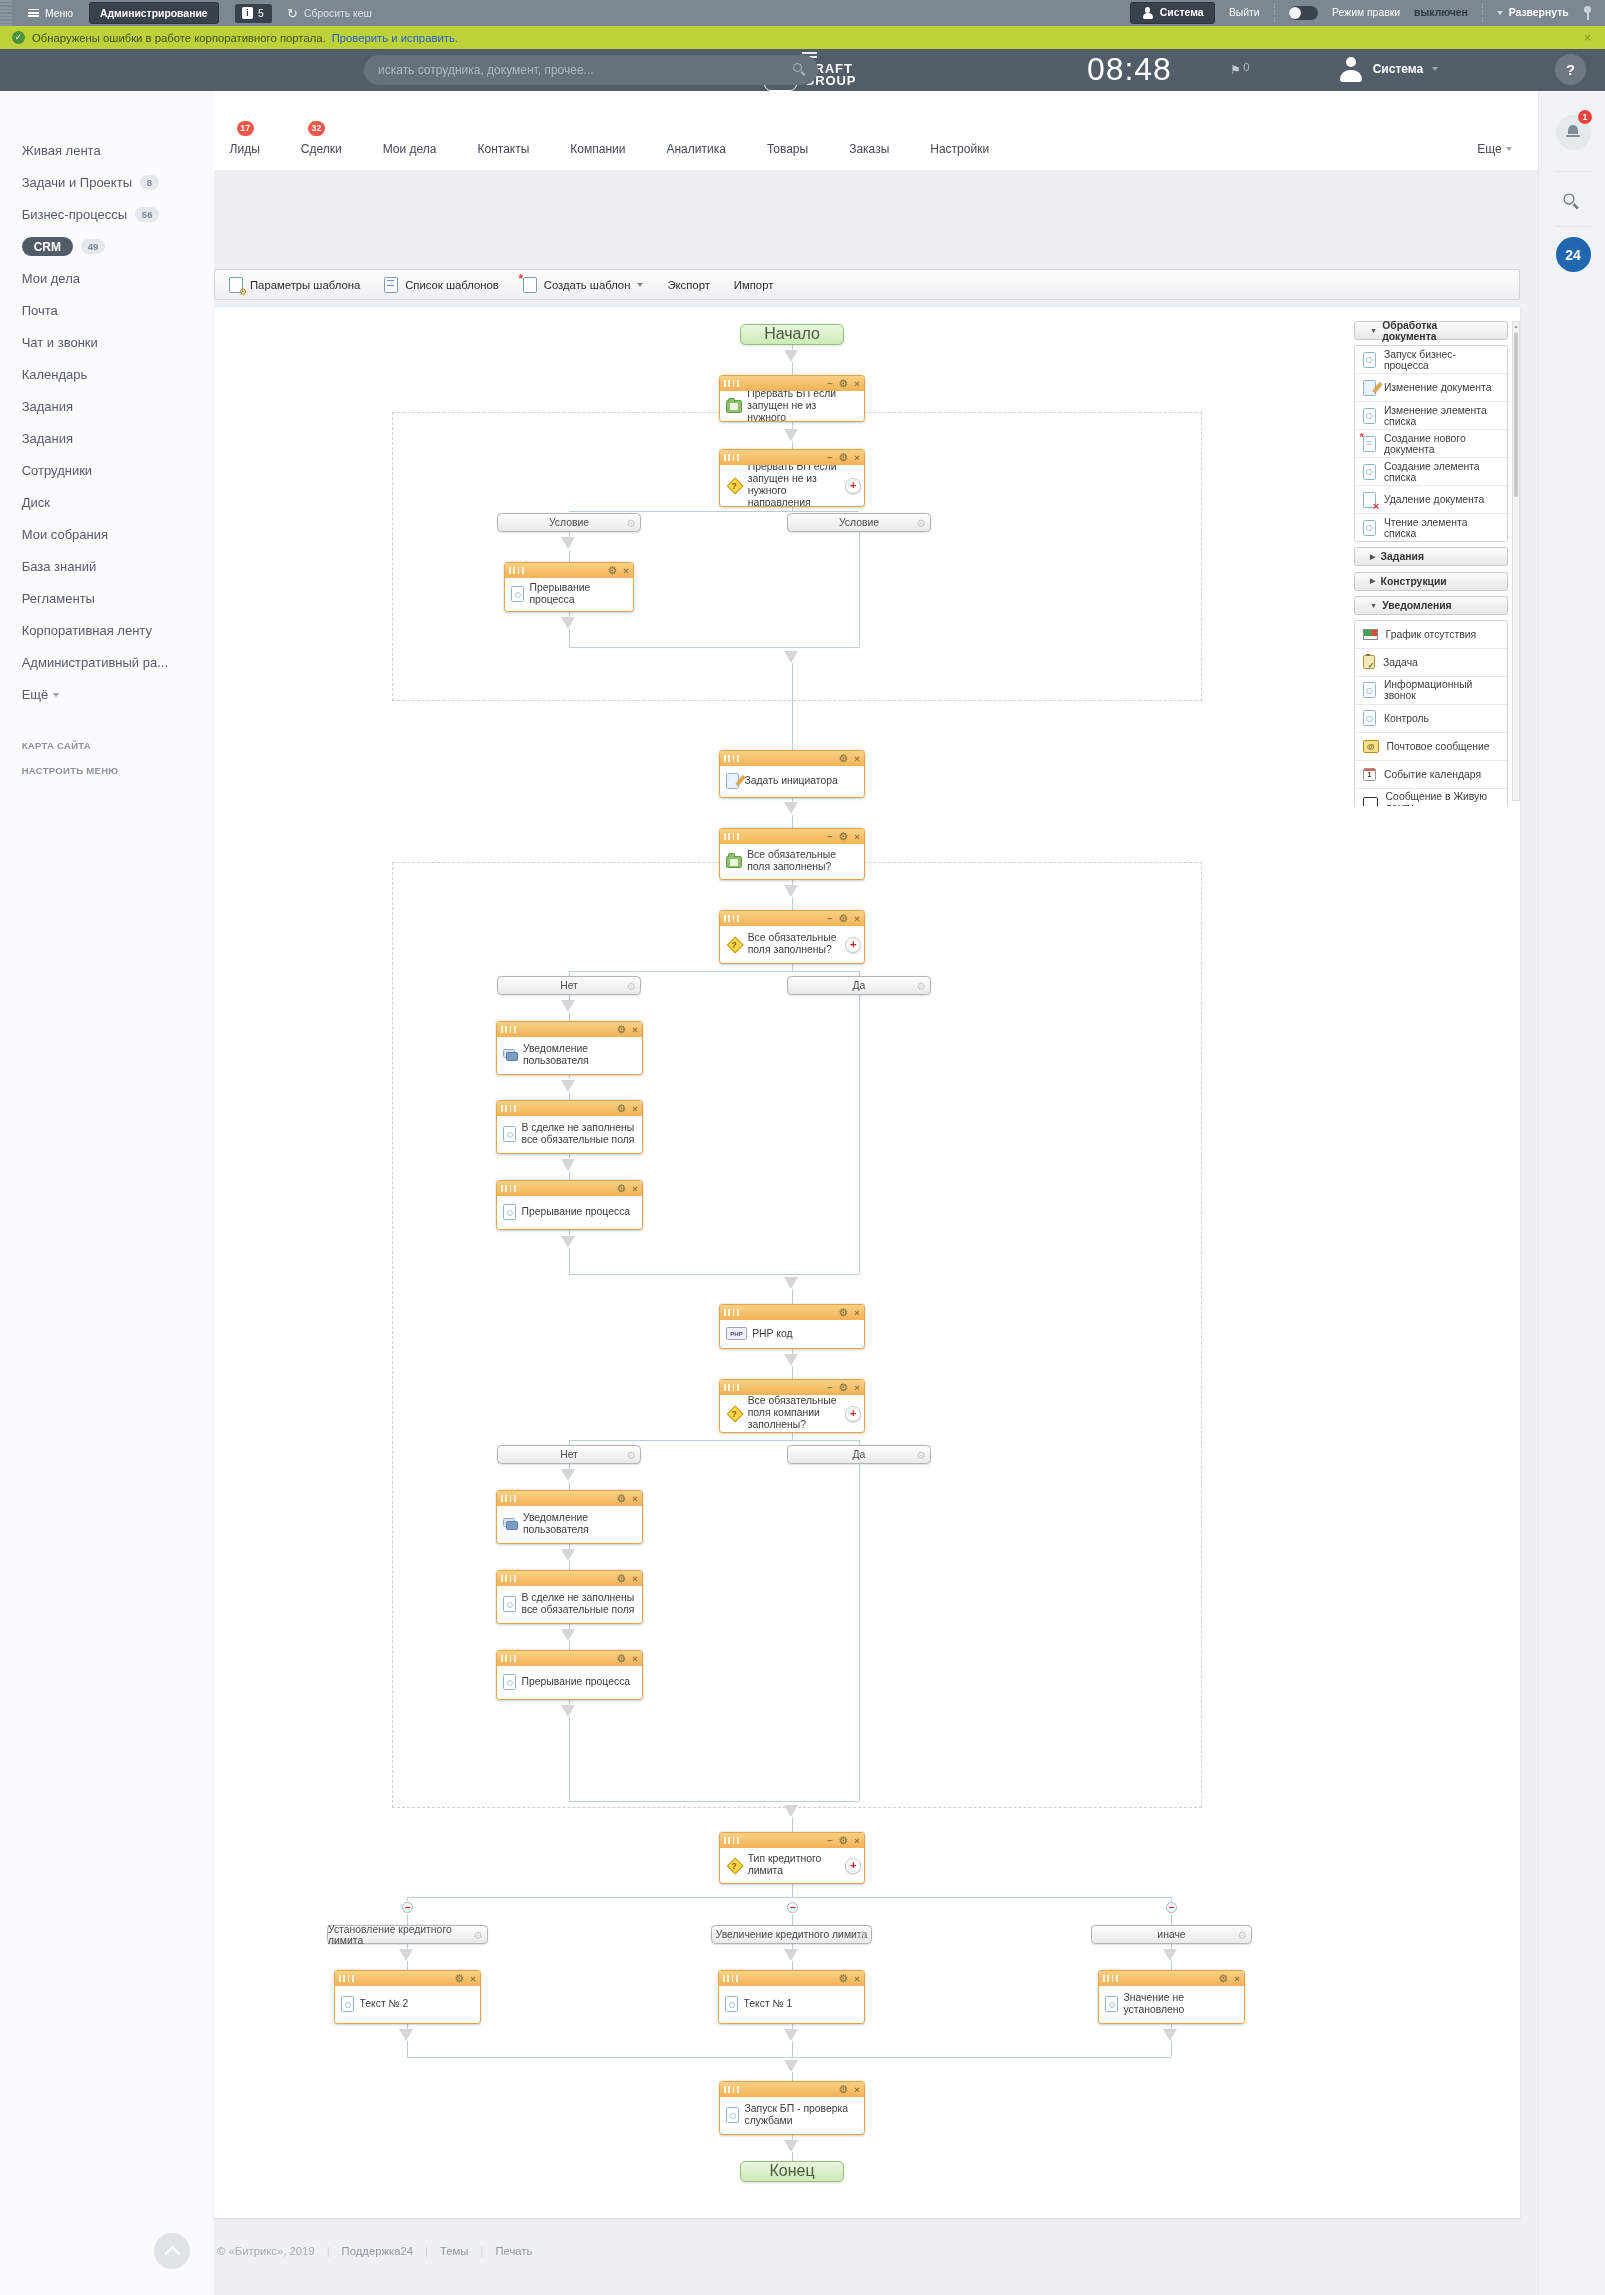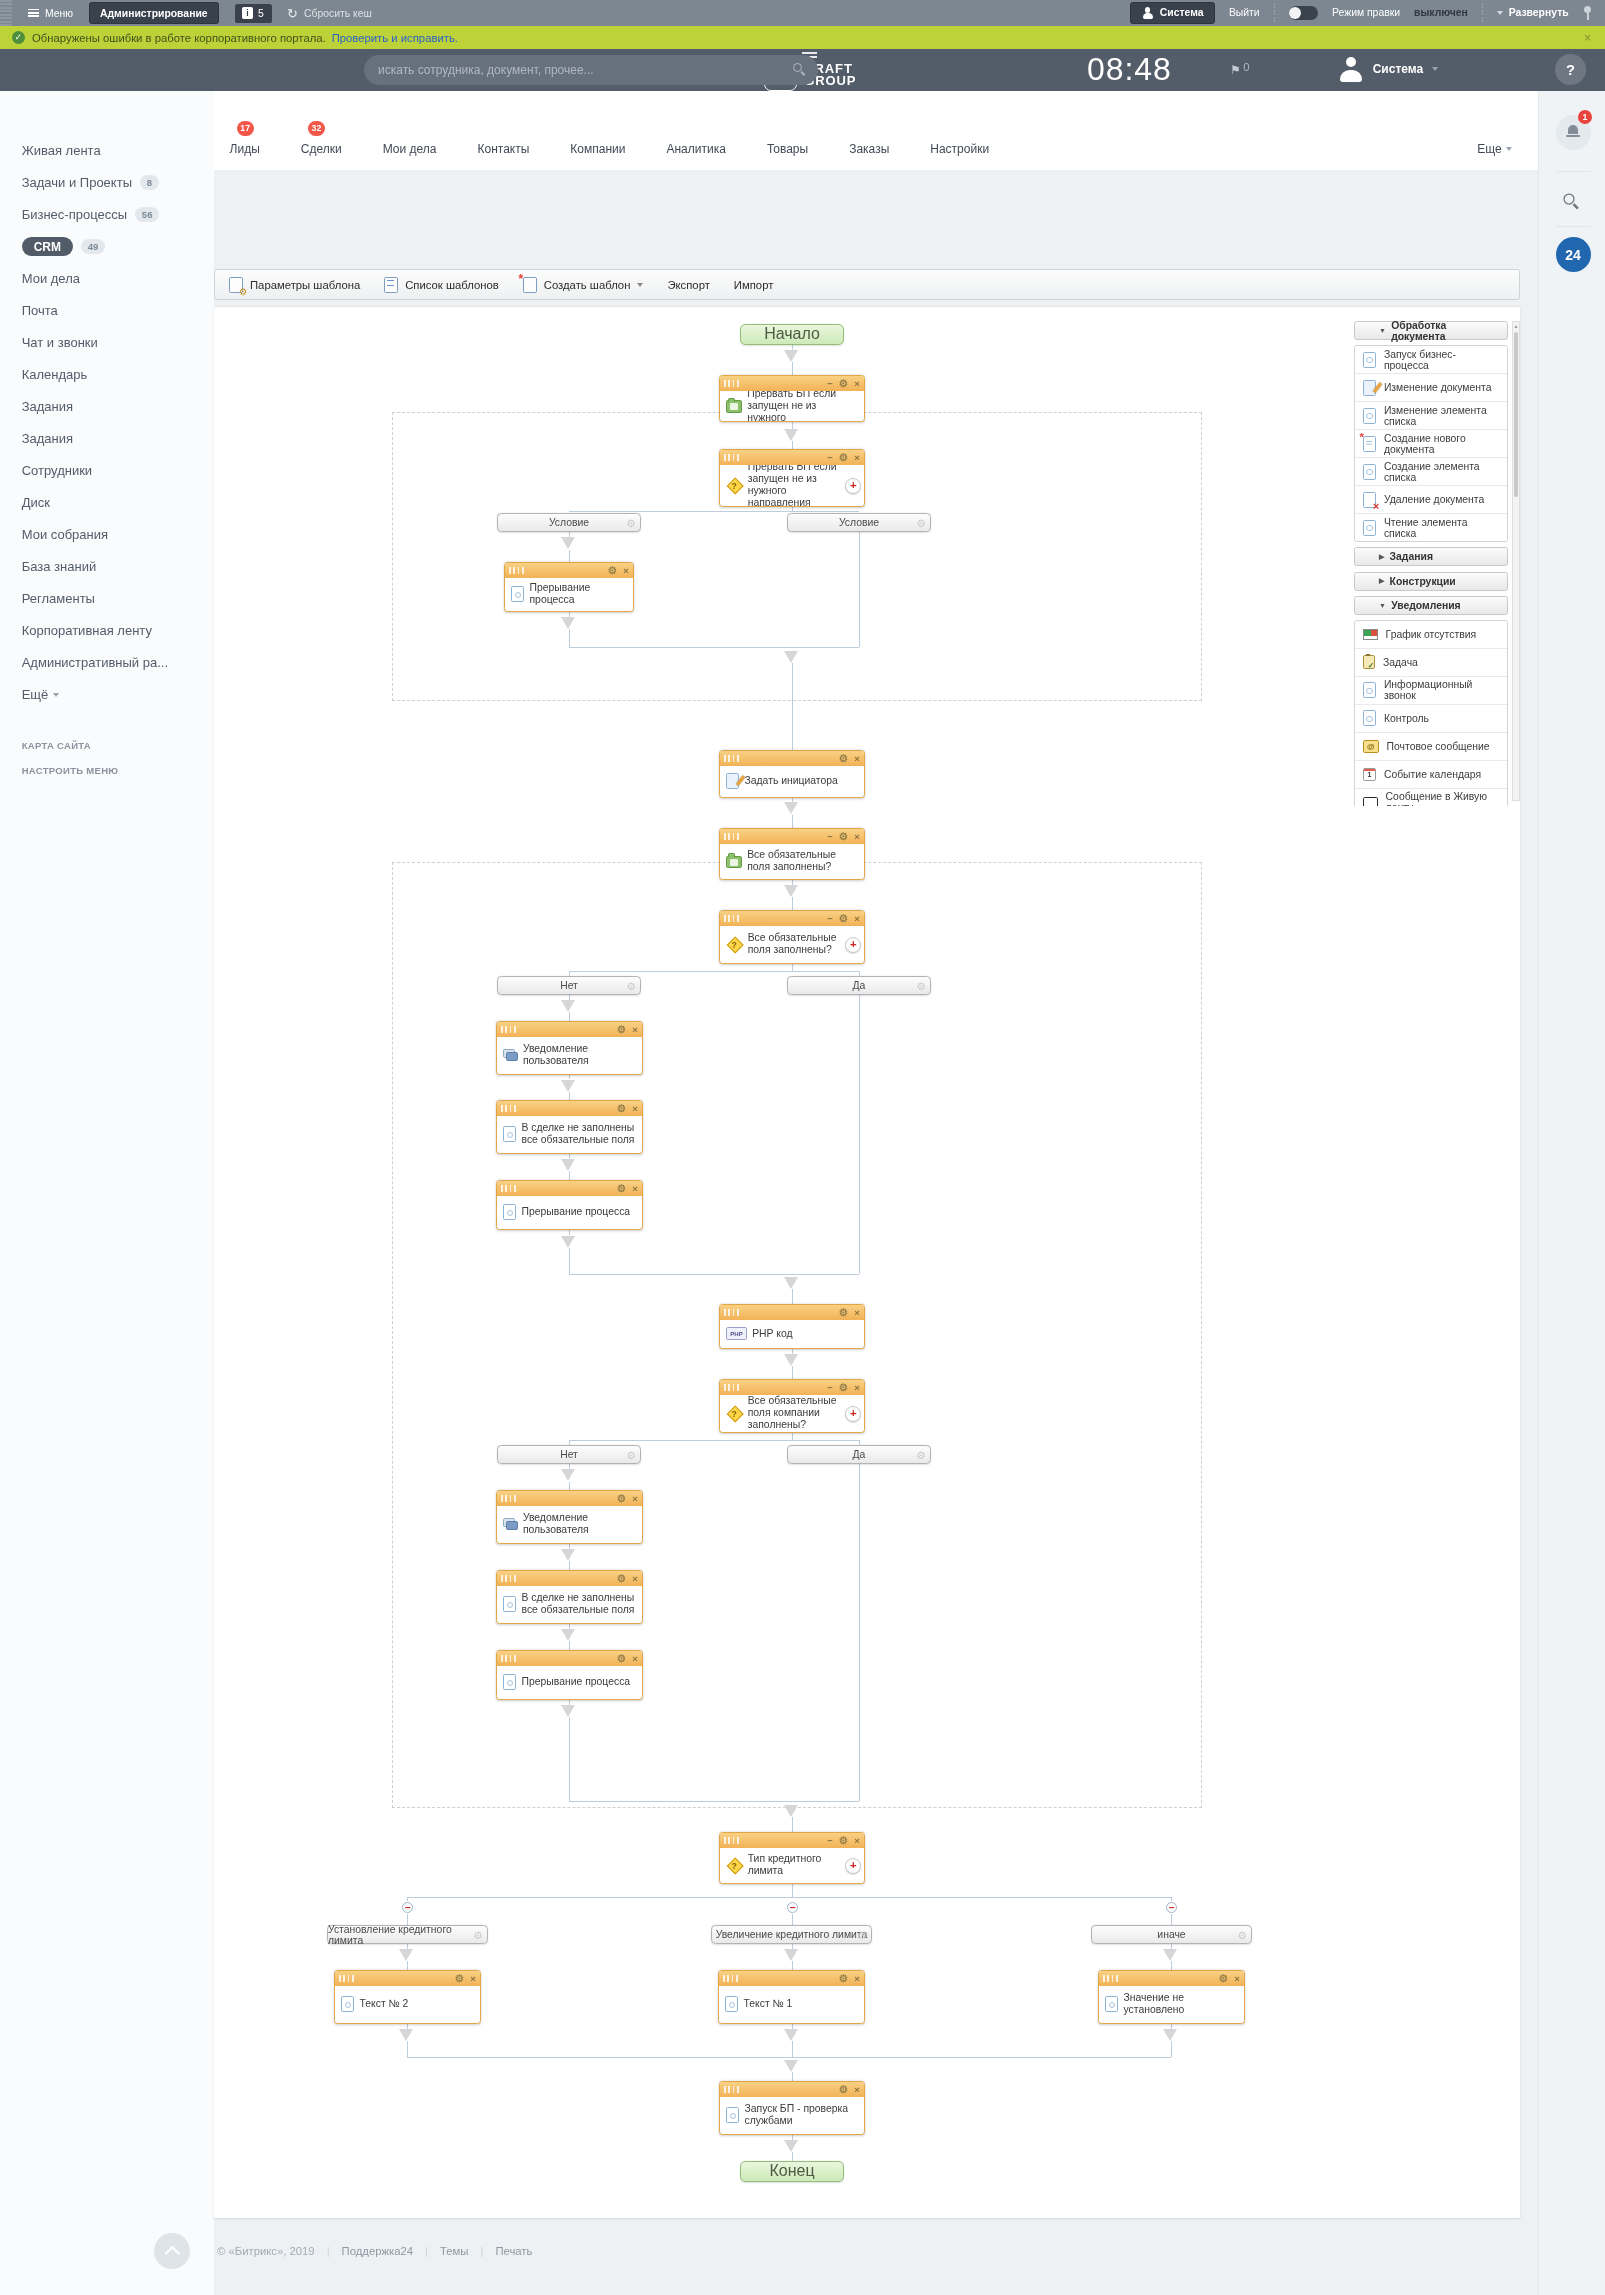--- a/index.html
+++ b/index.html
@@ -140,21 +140,21 @@
   .i-cal::after{content:"1";position:absolute;top:2.6px;left:0;right:0;text-align:center;font-size:7px;font-weight:bold;color:#333;}
   .i-monitor{width:13px;height:9.5px;border:1.7px solid #2b2b2b;border-radius:1.7px;background:#fff;flex:none;}
   .i-docstar{position:relative;width:11.3px;height:14px;background:#fff;border:0.9px solid #8fb2d9;border-radius:1.7px;flex:none;}
   .i-docstar::before{content:"*";position:absolute;left:-4.3px;top:-6px;color:#e03c31;font-size:11.3px;font-weight:bold;}
   .i-docstar::after{content:"";position:absolute;left:2.6px;top:4.3px;width:6px;height:0.9px;background:#a9c4e0;box-shadow:0 2.6px 0 #a9c4e0;}
   .i-docx{position:relative;width:11.3px;height:14px;background:#fff;border:0.9px solid #8fb2d9;border-radius:1.7px;flex:none;}
   .i-docx::after{content:"×";position:absolute;right:-4.3px;bottom:-5.2px;color:#d5352b;font-weight:bold;font-size:11.3px;}
 
   
   .palette{position:absolute;left:1140px;top:14px;width:154px;height:485px;overflow:hidden;}
-  .psec{background:linear-gradient(#fcfcfc,#e8e8e8);border:0.9px solid #c9c9c9;border-radius:2.6px;height:19px;display:flex;align-items:center;gap:5.2px;padding:0 24px;font-size:10.4px;font-weight:bold;color:#333;margin-bottom:5.2px;box-sizing:border-box;cursor:pointer;}
+  .psec{background:linear-gradient(#fcfcfc,#e8e8e8);border:0.9px solid #c9c9c9;border-radius:2.6px;height:19px;display:flex;align-items:center;gap:5.2px;padding:0 15px;font-size:10.4px;font-weight:bold;color:#333;margin-bottom:5.2px;box-sizing:border-box;cursor:pointer;}
   .psec .tri{font-size:7px;color:#555;}
   .plist{background:#fff;border:0.9px solid #d4d4d4;border-radius:2.6px;margin-bottom:5.2px;}
   .pitem{height:27px;display:flex;align-items:center;gap:7.8px;padding:0 7.8px;font-size:10.4px;color:#3c3c3c;border-bottom:0.9px solid #e9e9e9;cursor:pointer;}
   .pitem:last-child{border-bottom:none;}
   .pscroll{position:absolute;left:1298px;top:14px;width:7.8px;height:480px;background:#f3f3f3;border:0.9px solid #ddd;box-sizing:border-box;}
   .pscroll .thumb{position:absolute;left:0.9px;top:10.4px;width:4.3px;height:165px;background:#c8c8c8;border-radius:2.6px;}
   .pscroll .up{position:absolute;left:0;top:0.9px;width:6px;text-align:center;font-size:5.2px;color:#999;}
 
   
   .scrolltop{position:absolute;left:154px;top:2233px;width:36px;height:36px;border-radius:50%;background:#dfe4e8;display:flex;align-items:center;justify-content:center;cursor:pointer;}

